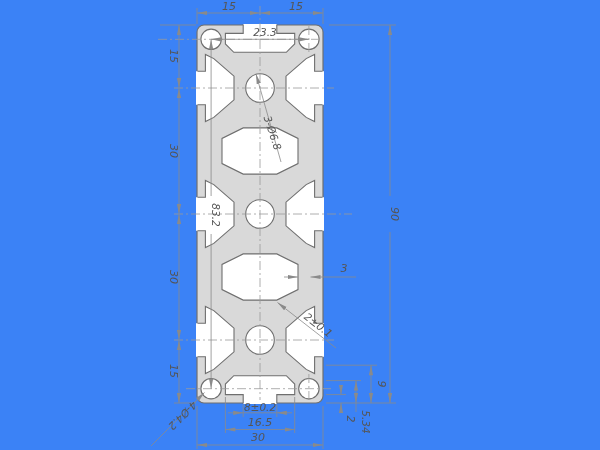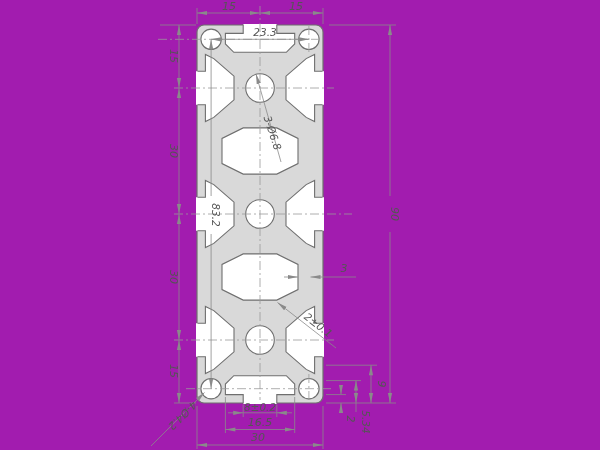--- a/index.html
+++ b/index.html
@@ -1,16 +1,16 @@
 <!DOCTYPE html>
 <html><head>
 <meta charset="utf-8">
 <style>
   html,body{margin:0;padding:0;background:#fff;}
-  .canvas{position:relative;width:600px;height:450px;background:#a21caf;overflow:hidden;}
+  .canvas{position:relative;width:600px;height:450px;background:#3b82f6;overflow:hidden;}
   svg text{font-family:"DejaVu Sans","Liberation Sans",sans-serif;font-style:italic;font-size:11px;fill:#555;}
   svg text.sm{font-size:10.5px;}
 </style>
 </head>
 <body>
 
 <div class="canvas">
 <svg width="600" height="450" viewBox="0 0 600 450">
   <defs>
     <marker id="as" markerUnits="userSpaceOnUse" markerWidth="11" markerHeight="6" refX="0.5" refY="3" orient="auto">

